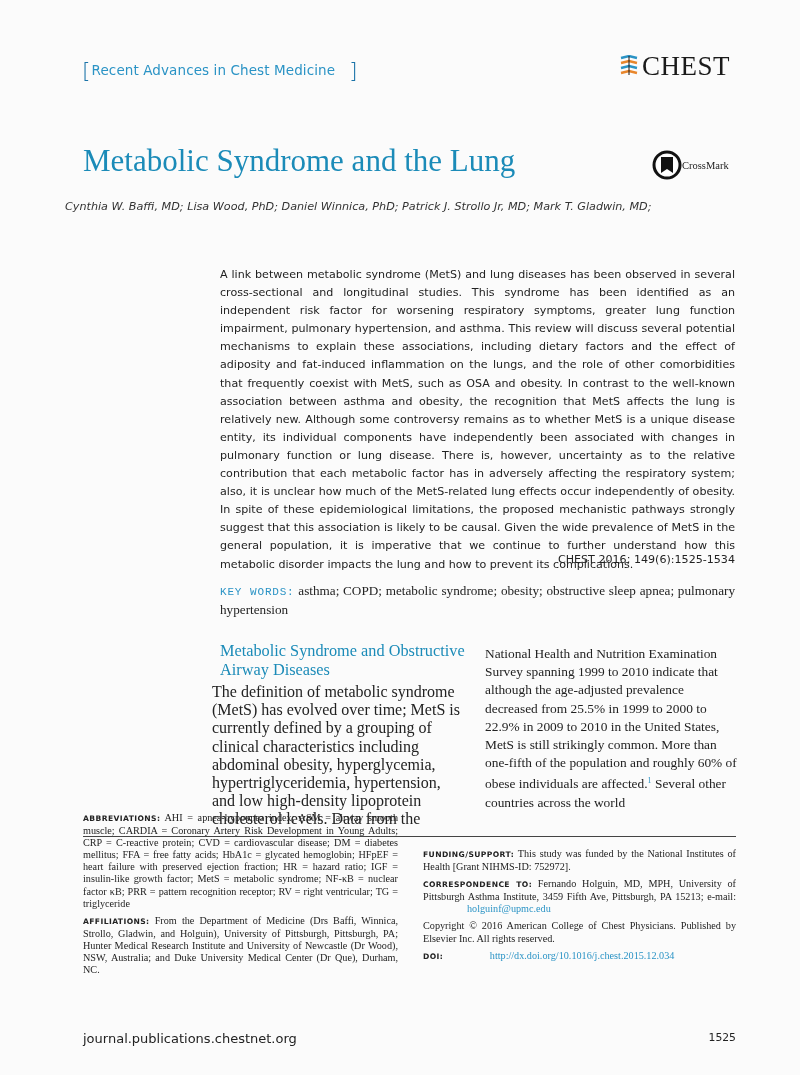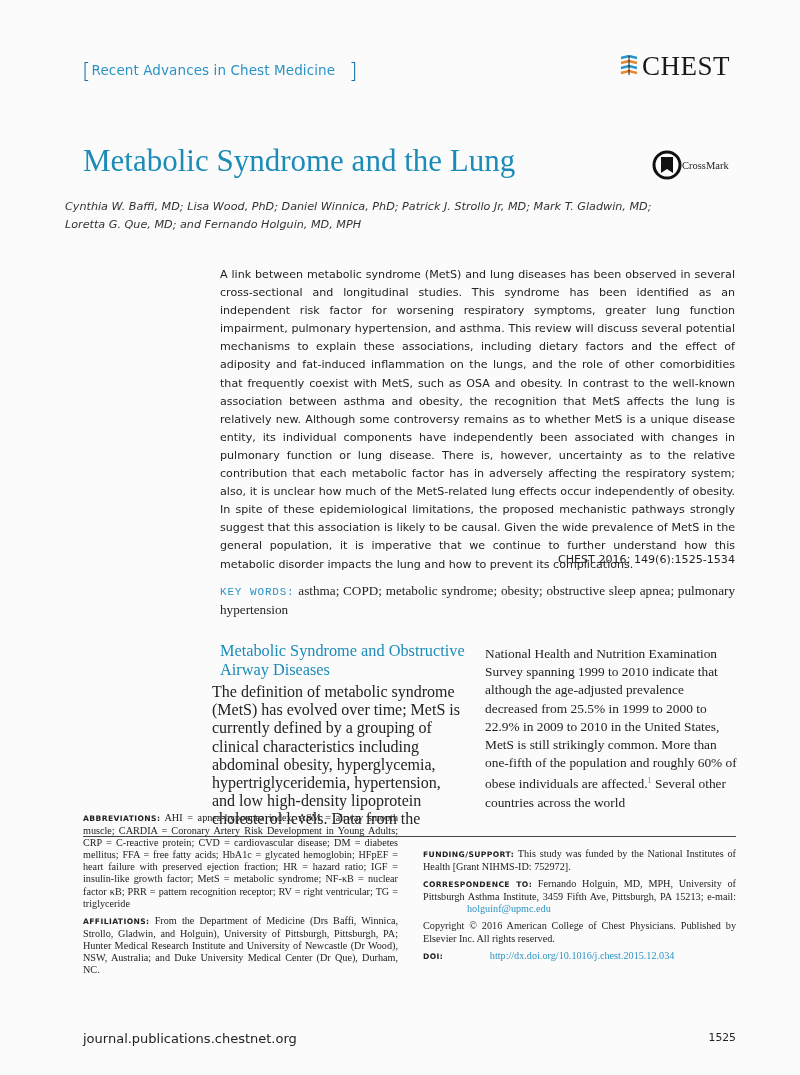--- a/index.html
+++ b/index.html
@@ -71,21 +71,20 @@
   <svg width="30" height="30" viewBox="0 0 30 30">
     <circle cx="15" cy="15" r="13" fill="none" stroke="#111" stroke-width="3"></circle>
     <circle cx="15" cy="15" r="10" fill="#fff"></circle>
     <path d="M9 7 H21 V23 L15 19 L9 23 Z" fill="#111"></path>
   </svg>
   <span id="crossmark-label">CrossMark</span>
 </div>
 
 <div id="authors" class="abs">
   <div>Cynthia W. Baffi, MD; Lisa Wood, PhD; Daniel Winnica, PhD; Patrick J. Strollo Jr, MD; Mark T. Gladwin, MD;</div>
-  <div>Loretta G. Que, MD; and Fernando Holguin, MD, MPH</div>
 </div>
 
 <div id="abstract" class="abs">A link between metabolic syndrome (MetS) and lung diseases has been observed in several cross-sectional and longitudinal studies. This syndrome has been identified as an independent risk factor for worsening respiratory symptoms, greater lung function impairment, pulmonary hypertension, and asthma. This review will discuss several potential mechanisms to explain these associations, including dietary factors and the effect of adiposity and fat-induced inflammation on the lungs, and the role of other comorbidities that frequently coexist with MetS, such as OSA and obesity. In contrast to the well-known association between asthma and obesity, the recognition that MetS affects the lung is relatively new. Although some controversy remains as to whether MetS is a unique disease entity, its individual components have inde­pendently been associated with changes in pulmonary function or lung disease. There is, however, uncertainty as to the relative contribution that each metabolic factor has in adversely affecting the respiratory system; also, it is unclear how much of the MetS-related lung effects occur independently of obesity. In spite of these epidemiological limitations, the proposed mechanistic pathways strongly suggest that this association is likely to be causal. Given the wide prevalence of MetS in the general population, it is imperative that we continue to further understand how this metabolic disorder impacts the lung and how to prevent its complications.</div>
 <div id="citation" class="abs">CHEST 2016; 149(6):1525-1534</div>
 
 <div id="keywords" class="abs">
   <span id="keywords-label">KEY WORDS:</span>
   <span>asthma; COPD; metabolic syndrome; obesity; obstructive sleep apnea; pulmonary hypertension</span>
 </div>
 

